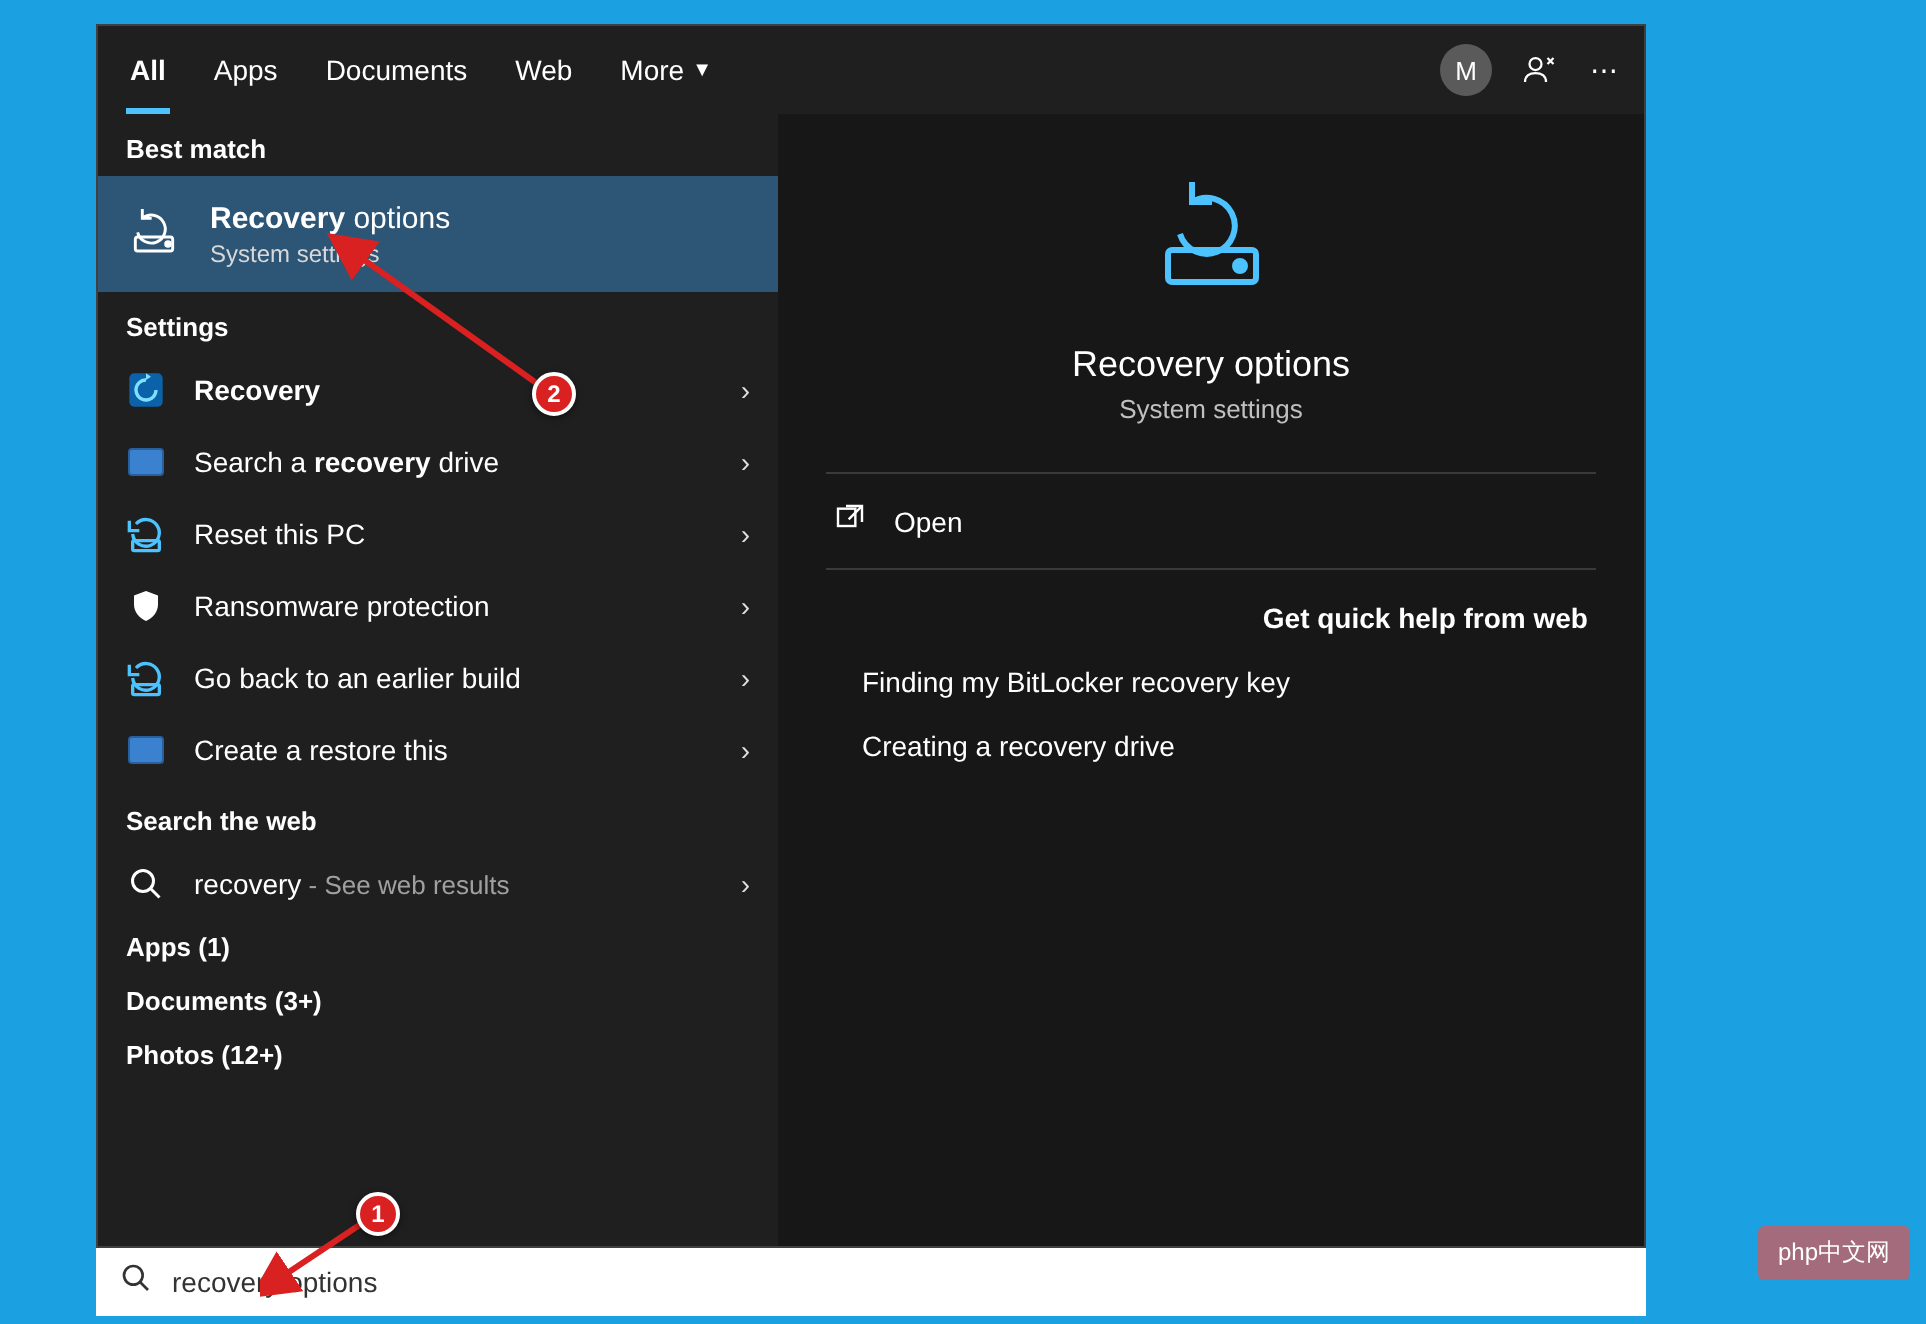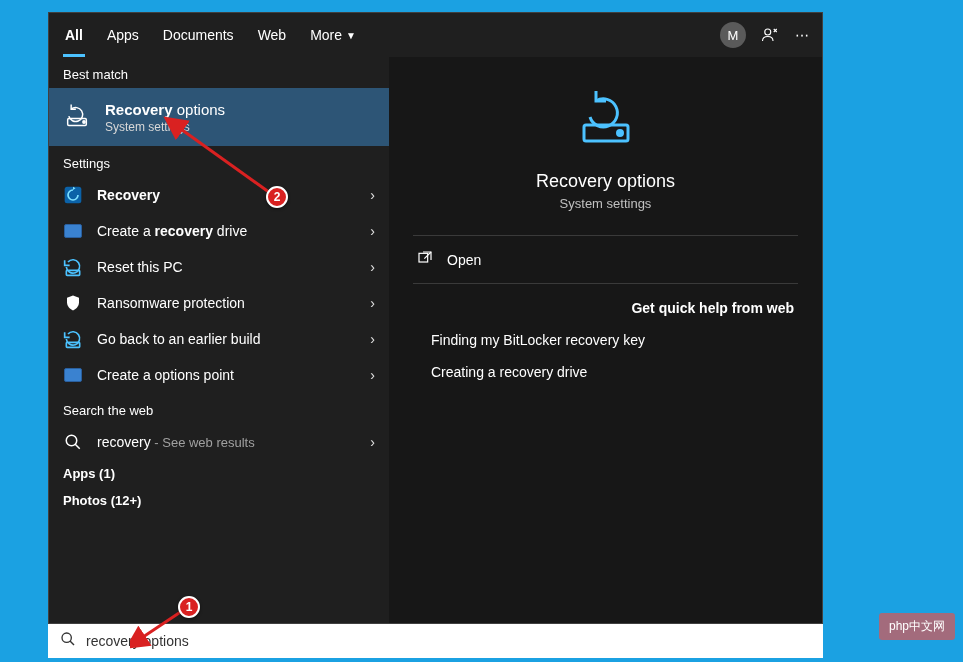--- a/index.html
+++ b/index.html
@@ -74,21 +74,21 @@
   .panel-body { flex: 1; display: flex; overflow: hidden; }
   .left-col {
     width: 340px;
     background: #1f1f1f;
     overflow-y: auto;
     display: flex;
     flex-direction: column;
   }
   .section-label {
     font-size: 13px;
-    font-weight: 400;
+    font-weight: 700;
     color: #fff;
     padding: 10px 14px 6px;
   }
   .best-match {
     background: #2d5576;
     display: flex;
     align-items: center;
     padding: 10px 14px;
     gap: 14px;
     height: 58px;
@@ -294,21 +294,21 @@
         </div>
         <div class="row-label"><span class="hl">Recovery</span></div>
         <div class="row-chevron">›</div>
       </div>
 
       <div class="row">
         <div class="row-icon">
             <div class="monitor"></div>
           </div>
         <div class="row-label">
-          <span>Create a </span><span class="hl">recovery</span><span> drive</span>
+          <span>Search a </span><span class="hl">recovery</span><span> drive</span>
         </div>
         <div class="row-chevron">›</div>
       </div>
 
       <div class="row">
         <div class="row-icon blue">
           <svg viewBox="0 0 24 24" width="20" height="20" fill="none" stroke="currentColor" stroke-width="2">
               <path d="M6 6a8 8 0 1 1-2 6"></path>
               <path d="M2 4v6h6"></path>
               <rect x="4" y="16" width="16" height="6" rx="1"></rect>
@@ -337,38 +337,39 @@
             </svg>
         </div>
         <div class="row-label">Go back to an earlier build</div>
         <div class="row-chevron">›</div>
       </div>
 
       <div class="row">
         <div class="row-icon">
             <div class="monitor"></div>
           </div>
-        <div class="row-label">Create a options point</div>
+        <div class="row-label">Create a restore this</div>
         <div class="row-chevron">›</div>
       </div>
 
       <div class="section-label">Search the web</div>
 
       <div class="row">
         <div class="row-icon">
           <svg viewBox="0 0 24 24" width="18" height="18" fill="none" stroke="#fff" stroke-width="2">
               <circle cx="10" cy="10" r="7"></circle>
               <path d="M21 21l-6-6"></path>
             </svg>
         </div>
         <div class="row-label"><span>recovery</span><span class="web-sub"> - See web results</span></div>
         <div class="row-chevron">›</div>
       </div>
 
       <div class="count-row">Apps (1)</div>
+      <div class="count-row">Documents (3+)</div>
       <div class="count-row">Photos (12+)</div>
 
     </div>
 
     <div class="right-col">
       <div class="preview-icon">
         <svg viewBox="0 0 64 64" fill="none" stroke="#4cc2ff" stroke-width="3">
           <path d="M22 16 A14 14 0 1 1 16 32"></path>
           <path d="M22 6 L22 16 L32 16"></path>
           <rect x="10" y="40" width="44" height="16" rx="2"></rect>

